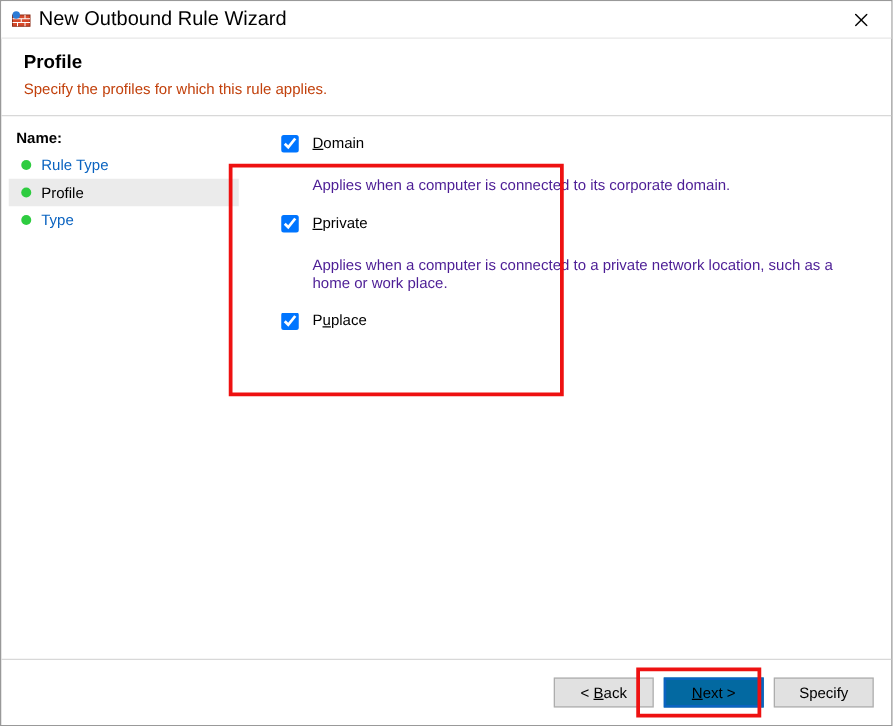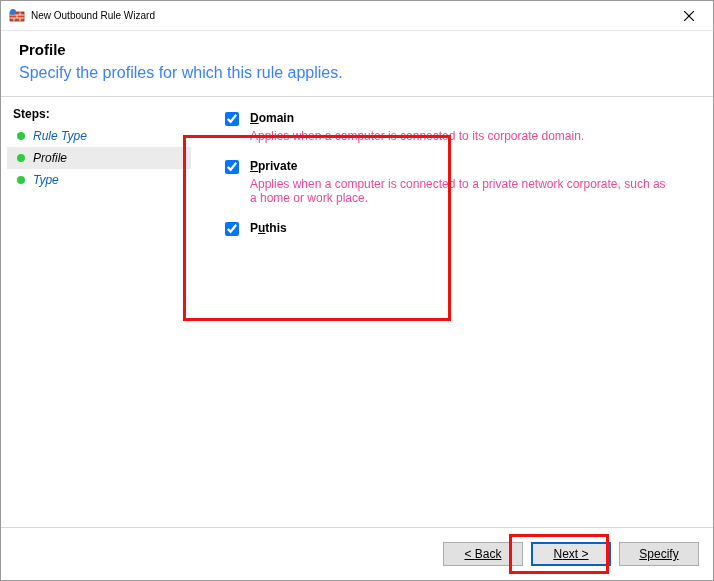--- a/index.html
+++ b/index.html
@@ -24,35 +24,35 @@
     display: flex;
     align-items: center;
     padding: 0 4px 0 8px;
     background: #fff;
     border-bottom: 1px solid #e8e8e8;
   }
   .titlebar .app-icon {
     width: 16px; height: 16px; margin-right: 6px;
     display: inline-flex; align-items: center; justify-content: center;
   }
-  .titlebar .title { flex: 1; font-size: 10px; }
+  .titlebar .title { flex: 1; font-size: 16px; }
   .titlebar .close {
     width: 40px; height: 28px;
     display: flex; align-items: center; justify-content: center;
     cursor: pointer;
   }
 
   .header {
     padding: 10px 18px 14px 18px;
     border-bottom: 1px solid #d8d8d8;
   }
   .header h1 {
     font-size: 15px; font-weight: bold; margin: 0 0 6px 0;
   }
-  .header .sub { font-size: 16px; color: #3b82f6; }
+  .header .sub { font-size: 12px; color: #c2410c; }
 
   .body {
     flex: 1;
     display: flex;
     min-height: 0;
   }
   .sidebar {
     width: 190px;
     padding: 6px 0 6px 6px;
     border-right: 0;
@@ -68,64 +68,63 @@
     cursor: pointer;
   }
   .step .bullet {
     width: 8px; height: 8px; border-radius: 50%;
     background: #2ecc40;
     margin-right: 8px;
     flex: 0 0 8px;
   }
   .step.current { background: #ebebeb; }
   .step.current .bullet { background: #2ecc40; }
-  .step .label { color: #0a63c0; font-style: italic; }
+  .step .label { color: #0a63c0; }
   .step.current .label { color: #000; }
 
   .main {
     flex: 1;
     padding: 14px 20px 10px 30px;
     position: relative;
   }
   .prompt { margin: 10px 0 24px 0; }
   .profiles { padding-left: 0; }
   .profile {
     display: flex;
     align-items: flex-start;
     gap: 8px;
     margin-bottom: 16px;
   }
   .profile input[type=checkbox] {
     margin-top: 1px;
     width: 14px; height: 14px;
   }
-  .profile .ptitle { font-weight: bold; display: block; }
+  .profile .ptitle { font-weight: normal; display: block; }
   .profile .ptitle .mn { text-decoration: underline; }
-  .profile .pdesc { margin-top: 4px; color: #ec4899; max-width: 420px; }
+  .profile .pdesc { margin-top: 20px; color: #4c1d95; max-width: 420px; }
 
   .footer {
     border-top: 1px solid #d8d8d8;
     padding: 14px 14px;
     display: flex;
     justify-content: flex-end;
     gap: 8px;
-    text-decoration: underline;
   }
   .btn {
     min-width: 80px;
     height: 24px;
     padding: 0 12px;
     background: #e1e1e1;
     border: 1px solid #adadad;
     font-size: 12px;
     cursor: pointer;
   }
   .btn.default {
     border: 2px solid #0a63c0;
-    background: #e5e5e5;
+    background: #0369a1;
   }
   .mn { text-decoration: underline; }
 
   
   .annot1 {
     position: absolute;
     border: 3px solid #e11;
     pointer-events: none;
   }
 </style>
@@ -159,21 +158,21 @@
   </div>
 
   <div class="header">
     <h1>Profile</h1>
     <div class="sub">Specify the profiles for which this rule applies.</div>
   </div>
 
   <div class="body">
 
     <div class="sidebar">
-      <div class="steps-label">Steps:</div>
+      <div class="steps-label">Name:</div>
       <div id="steps-list">
           <div class="step">
             <span class="bullet"></span>
             <span class="label">Rule Type</span>
           </div>
           <div class="step current">
             <span class="bullet"></span>
             <span class="label">Profile</span>
           </div>
           <div class="step">
@@ -189,27 +188,27 @@
             <input type="checkbox" checked="" style="">
             <div>
               <span class="ptitle"><span></span><span class="mn">D</span><span>omain</span></span>
               <div class="pdesc">Applies when a computer is connected to its corporate domain.</div>
             </div>
           </div>
           <div class="profile">
             <input type="checkbox" checked="" style="">
             <div>
               <span class="ptitle"><span></span><span class="mn">P</span><span>private</span></span>
-              <div class="pdesc">Applies when a computer is connected to a private network corporate, such as a home or work place.</div>
+              <div class="pdesc">Applies when a computer is connected to a private network location, such as a home or work place.</div>
             </div>
           </div>
           <div class="profile">
             <input type="checkbox" checked="" style="">
             <div>
-              <span class="ptitle"><span>P</span><span class="mn">u</span><span>this</span></span>
+              <span class="ptitle"><span>P</span><span class="mn">u</span><span>place</span></span>
             </div>
           </div>
         </div>
 
       <div class="annot1" style="left:-8px; top:38px; width:268px; height:186px;"></div>
     </div>
   </div>
 
   <div class="footer" style="position:relative;">
     <button class="btn">

